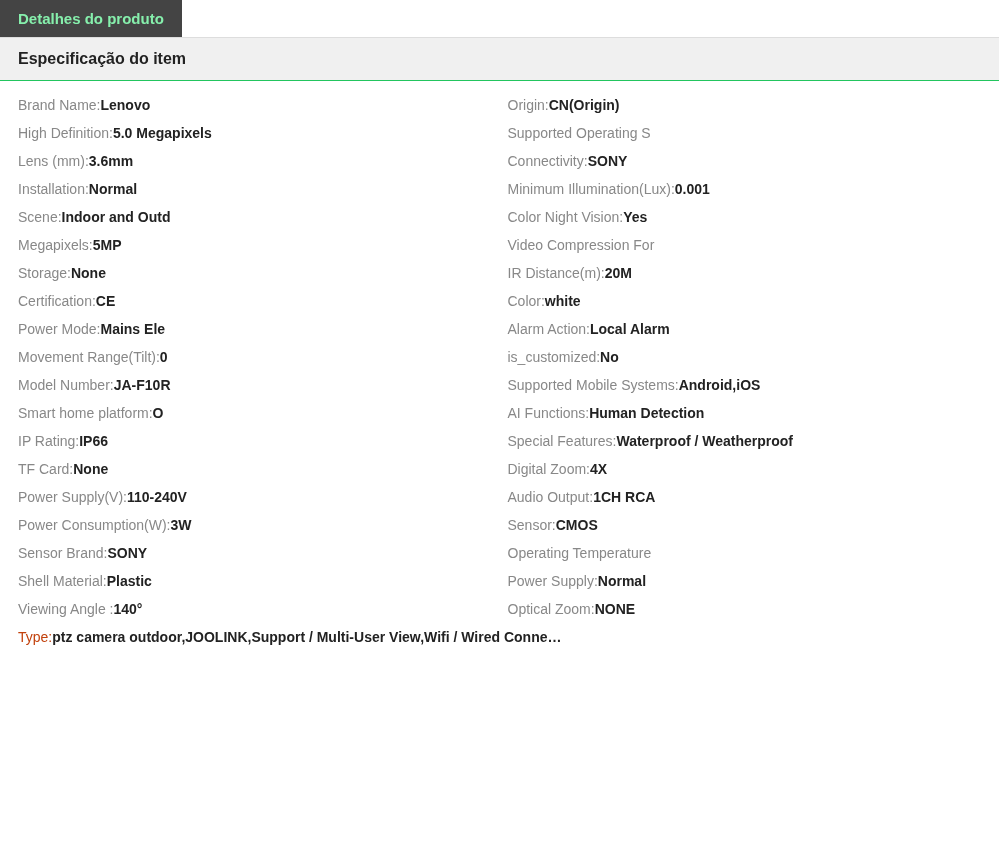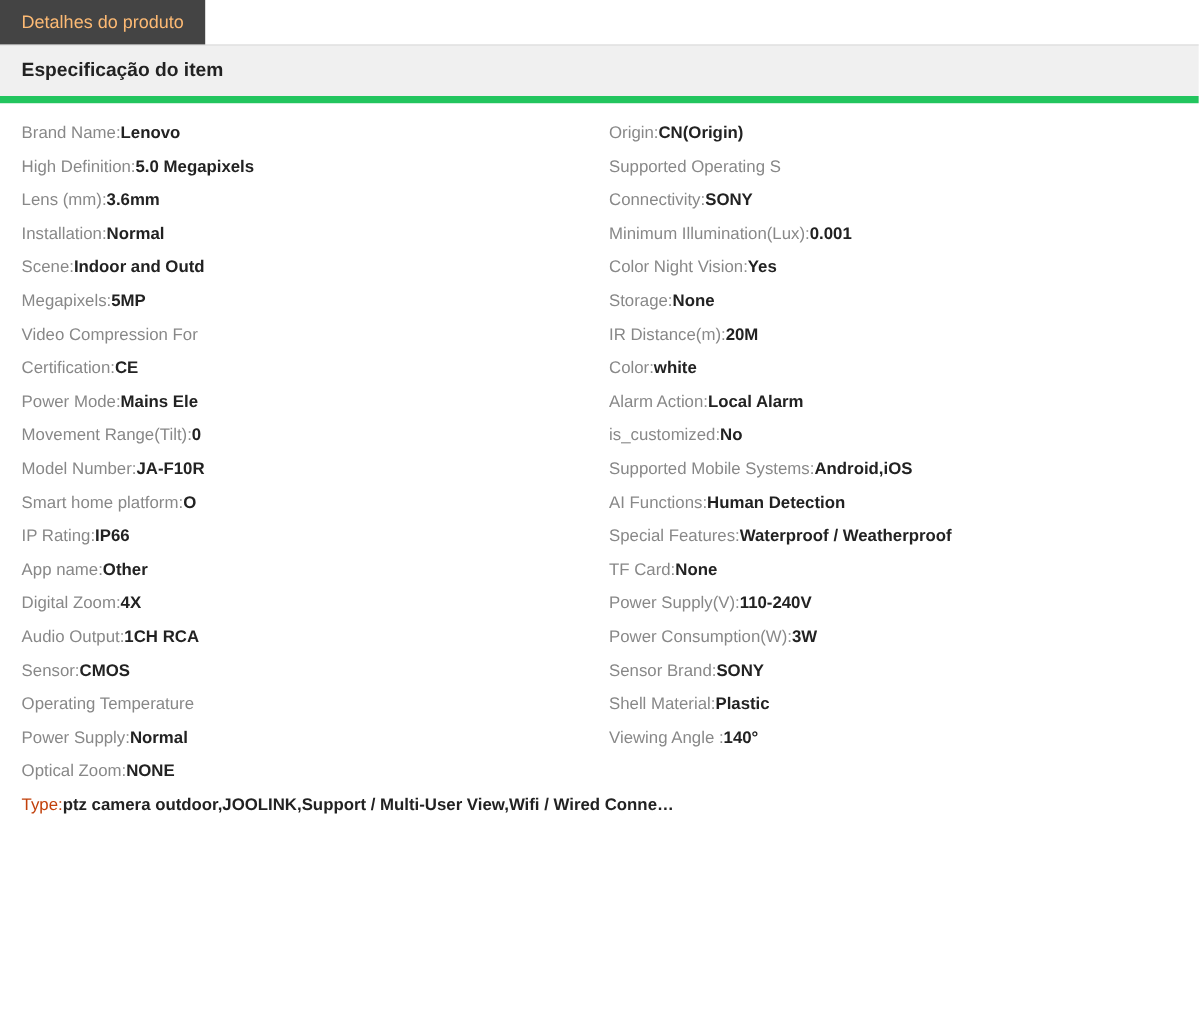--- a/index.html
+++ b/index.html
@@ -13,30 +13,30 @@
       background: #fff;
       color: #333;
       width: 999px;
     }
     .tab-header {
       background: #444;
       padding: 10px 18px;
       display: inline-block;
     }
     .tab-header span {
-      color: #fdba74;
+      color: #86efac;
       font-size: 15px;
-      font-weight: normal;
+      font-weight: bold;
     }
     .section-title {
       background: #f0f0f0;
       padding: 12px 18px;
       margin-top: 0;
       border-top: 1px solid #ddd;
-      border-bottom: 6px solid #22c55e;
+      border-bottom: 1px solid #22c55e;
     }
     .section-title span {
       font-size: 16px;
       font-weight: bold;
       color: #222;
     }
     .specs-container {
       padding: 10px 10px 10px 10px;
       display: flex;
       flex-direction: column;
@@ -97,36 +97,35 @@
       <div class="spec-row"><span class="label">Origin:</span><span class="value">CN(Origin)</span></div>
       <div class="spec-row"><span class="label">High Definition:</span><span class="value">5.0 Megapixels</span></div>
       <div class="spec-row"><span class="label">Supported Operating S</span></div>
       <div class="spec-row"><span class="label">Lens (mm):</span><span class="value">3.6mm</span></div>
       <div class="spec-row"><span class="label">Connectivity:</span><span class="value">SONY</span></div>
       <div class="spec-row"><span class="label">Installation:</span><span class="value">Normal</span></div>
       <div class="spec-row"><span class="label">Minimum Illumination(Lux):</span><span class="value">0.001</span></div>
       <div class="spec-row"><span class="label">Scene:</span><span class="value">Indoor and Outd</span></div>
       <div class="spec-row"><span class="label">Color Night Vision:</span><span class="value">Yes</span></div>
       <div class="spec-row"><span class="label">Megapixels:</span><span class="value">5MP</span></div>
+      <div class="spec-row"><span class="label">Video Compression For</span></div>
       <div class="spec-row"><span class="label">Storage:</span><span class="value">None</span></div>
-      <div class="spec-row"><span class="label">Video Compression For</span></div>
       <div class="spec-row"><span class="label">IR Distance(m):</span><span class="value">20M</span></div>
       <div class="spec-row"><span class="label">Certification:</span><span class="value">CE</span></div>
       <div class="spec-row"><span class="label">Color:</span><span class="value">white</span></div>
       <div class="spec-row"><span class="label">Power Mode:</span><span class="value">Mains Ele</span></div>
       <div class="spec-row"><span class="label">Alarm Action:</span><span class="value">Local Alarm</span></div>
       <div class="spec-row"><span class="label">Movement Range(Tilt):</span><span class="value">0</span></div>
       <div class="spec-row"><span class="label">is_customized:</span><span class="value">No</span></div>
       <div class="spec-row"><span class="label">Model Number:</span><span class="value">JA-F10R</span></div>
       <div class="spec-row"><span class="label">Supported Mobile Systems:</span><span class="value">Android,iOS</span></div>
       <div class="spec-row"><span class="label">Smart home platform:</span><span class="value">O</span></div>
       <div class="spec-row"><span class="label">AI Functions:</span><span class="value">Human Detection</span></div>
       <div class="spec-row"><span class="label">IP Rating:</span><span class="value">IP66</span></div>
       <div class="spec-row"><span class="label">Special Features:</span><span class="value">Waterproof / Weatherproof</span></div>
-      <div class="spec-row"><span class="label">App name:</span><span class="value">Other</span></div>
       <div class="spec-row"><span class="label">TF Card:</span><span class="value">None</span></div>
       <div class="spec-row"><span class="label">Digital Zoom:</span><span class="value">4X</span></div>
       <div class="spec-row"><span class="label">Power Supply(V):</span><span class="value">110-240V</span></div>
       <div class="spec-row"><span class="label">Audio Output:</span><span class="value">1CH RCA</span></div>
       <div class="spec-row"><span class="label">Power Consumption(W):</span><span class="value">3W</span></div>
       <div class="spec-row"><span class="label">Sensor:</span><span class="value">CMOS</span></div>
       <div class="spec-row"><span class="label">Sensor Brand:</span><span class="value">SONY</span></div>
       <div class="spec-row"><span class="label">Operating Temperature</span></div>
       <div class="spec-row"><span class="label">Shell Material:</span><span class="value">Plastic</span></div>
       <div class="spec-row"><span class="label">Power Supply:</span><span class="value">Normal</span></div>

